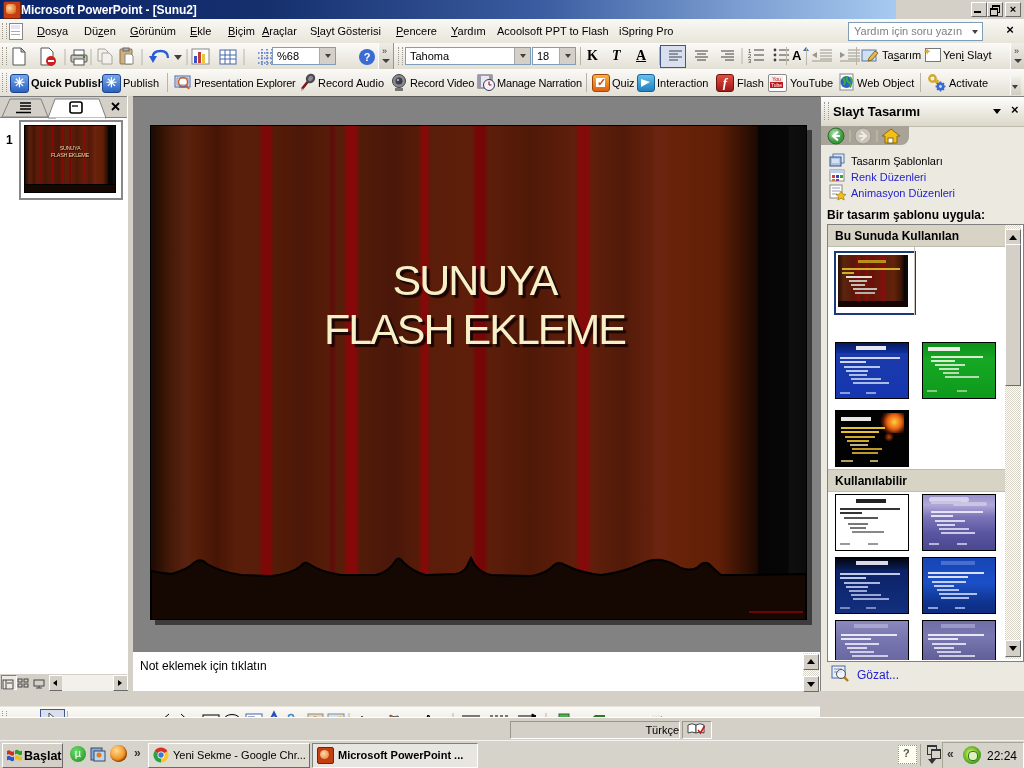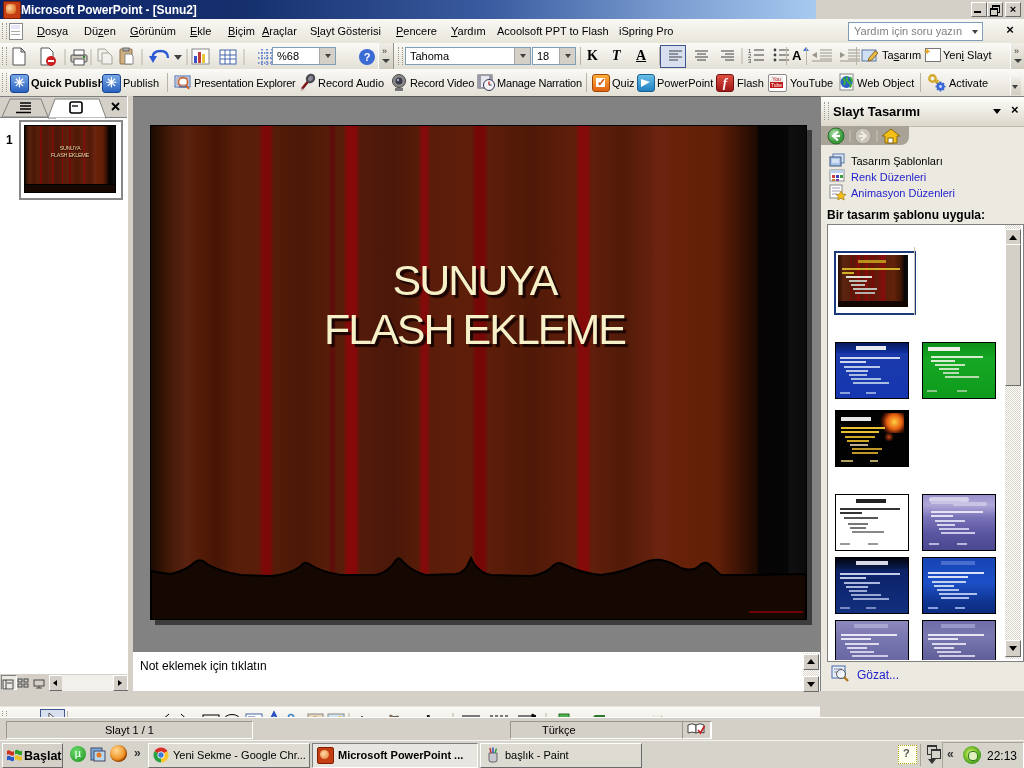--- a/index.html
+++ b/index.html
@@ -9,21 +9,21 @@
 .sunken{border-top:1px solid #808080;border-left:1px solid #808080;border-right:1px solid #fff;border-bottom:1px solid #fff;}
 .tbrow{background:linear-gradient(#fbfaf7,#e3e0d5);}
 .grip{width:3px;border-left:1px dotted #9a968a;border-right:1px dotted #9a968a;}
 .vsep{width:1px;background:#b8b4a8;}
 .combo{background:#fff;border:1px solid #7f9db9;font-size:11px;}
 .carr{position:absolute;width:0;height:0;border-left:3px solid transparent;border-right:3px solid transparent;border-top:4px solid #404040;}
 u{text-decoration:underline;}
 </style></head>
 <body>
 
-<div class="ab" style="left:0;top:0;width:816px;height:19px;background:linear-gradient(90deg,#0a246a 0%,#16306e 30%,#3a5ca0 60%,#7a9cd0 82%,#a6caf0 100%);">
+<div class="ab" style="left:0;top:0;width:896px;height:19px;background:linear-gradient(90deg,#0a246a 0%,#16306e 30%,#3a5ca0 60%,#7a9cd0 82%,#a6caf0 100%);">
   <div class="ab" style="left:3px;top:1px;width:16px;height:16px;background:#c53d12;border-radius:2px;border:1px solid #7d1f02;">
      <div class="ab" style="left:2px;top:2px;width:10px;height:10px;border-radius:3px;background:radial-gradient(circle at 35% 40%,#ffd9a8,#e07a30 70%,#b84a10);"></div>
   </div>
   <div class="ab" style="left:21px;top:3px;font-size:12px;font-weight:bold;color:#fff;letter-spacing:-0.1px;">Microsoft PowerPoint - [Sunu2]</div>
   <div class="ab raised" style="left:971px;top:2px;width:14px;height:13px;background:#d4d0c8;">
       <div class="ab" style="left:2px;top:8px;width:7px;height:2px;background:#000;"></div>
     </div>
   <div class="ab raised" style="left:987px;top:2px;width:14px;height:13px;background:#d4d0c8;">
       <div class="ab" style="left:4px;top:2px;width:6px;height:5px;border:1px solid #000;border-top-width:2px;"></div>
       <div class="ab" style="left:2px;top:5px;width:6px;height:5px;border:1px solid #000;border-top-width:2px;background:#d4d0c8;"></div>
@@ -254,21 +254,21 @@
   <div class="tx" style="left:497px;top:8px;letter-spacing:-0.2px;">Manage Narration</div>
   <div class="ab vsep" style="left:586px;top:4px;height:19px;"></div>
   <div class="ab" style="left:592px;top:5px;width:16px;height:16px;border-radius:3px;background:linear-gradient(#ffb03a,#e06010);border:1px solid #a04808;">
       <div class="ab" style="left:3px;top:3px;width:9px;height:9px;background:#fff;"></div>
       <div class="ab" style="left:4px;top:1px;font-size:11px;font-weight:bold;color:#d05510;">✓</div>
     </div>
   <div class="tx" style="left:612px;top:8px;">Quiz</div>
   <div class="ab" style="left:637px;top:5px;width:16px;height:16px;border-radius:3px;background:linear-gradient(#6ac0e8,#2080c0);border:1px solid #1a6090;">
       <div class="ab" style="left:3px;top:4px;width:0;height:0;border-left:9px solid #fff;border-top:3px solid transparent;border-bottom:5px solid transparent;"></div>
     </div>
-  <div class="tx" style="left:657px;top:8px;">PowerPoint</div>
+  <div class="tx" style="left:657px;top:8px;">Interaction</div>
   <div class="ab" style="left:716px;top:5px;width:16px;height:16px;border-radius:3px;background:linear-gradient(#e05040,#a01818);border:1px solid #701010;color:#fff;font-size:13px;font-weight:bold;font-style:italic;text-align:center;line-height:15px;font-family:'Liberation Serif',serif;">f</div>
   <div class="tx" style="left:737px;top:8px;">Flash</div>
   <div class="ab" style="left:768px;top:5px;width:17px;height:16px;border-radius:2px;background:#fff;border:1px solid #888;">
       <div class="ab" style="left:1px;top:1px;width:13px;height:6px;background:#eee;font-size:5px;color:#b00;line-height:6px;text-align:center;">You</div>
       <div class="ab" style="left:1px;top:7px;width:13px;height:6px;background:#c01818;font-size:5px;color:#fff;line-height:6px;text-align:center;">Tube</div>
     </div>
   <div class="tx" style="left:790px;top:8px;text-align:center;">YouTube</div>
   <svg class="ab" style="left:838px;top:4px;" width="18" height="19" viewBox="0 0 18 19">
       <rect x="2" y="1" width="13" height="16" fill="#fff" stroke="#888"></rect>
       <circle cx="8.5" cy="9" r="6" fill="#2a62c8"></circle>
@@ -417,20 +417,23 @@
         <line x1="3" y1="4" x2="11" y2="4" stroke="#99b"></line>
         <line x1="3" y1="7" x2="11" y2="7" stroke="#99b"></line>
         <line x1="3" y1="10" x2="8" y2="10" stroke="#99b"></line>
         <path d="M12,7 l1.6,3.2 3.4,0.3 -2.6,2.3 0.8,3.2 -3.2,-1.8 -3.2,1.8 0.8,-3.2 -2.6,-2.3 3.4,-0.3 z" fill="#f4c018" stroke="#a07808" stroke-width="0.7"></path>
       </svg>
     <div class="tx" style="left:30px;top:90px;color:#2222cc;">Animasyon Düzenleri</div>
     <div class="ab" style="left:6px;top:111px;font-size:12px;font-weight:bold;">Bir tasarım şablonu uygula:</div>
 
     <div class="ab" style="left:6px;top:127px;width:195px;height:436px;background:#fff;border:1px solid #808080;">
 
+      <div class="ab" style="left:0;top:0;width:193px;height:21px;background:#d7d3c5;border-bottom:1px solid #c0bcae;">
+          <div class="ab" style="left:7px;top:4px;font-size:12px;font-weight:bold;">Bu Sunuda Kullanılan</div>
+        </div>
       <div class="ab" style="left:6px;top:26px;width:78px;height:60px;border:2px solid #1a3a7c;background:#fff;">
         <div class="ab" style="left:2px;top:2px;width:70px;height:52px;background:linear-gradient(90deg,#2a0e02 0%,#5d2410 8%,#55200a 17%,#7e0808 19%,#4f1d08 21%,#8c0909 31%,#4e1c09 33%,#8a0a0a 42%,#561e09 44%,#7c0808 50%,#5a1f0a 53%,#8b0b0b 66%,#5c200b 69%,#632309 80%,#3e1505 90%,#0a0606 95%,#0c0b0b 100%);">
           <div class="ab" style="left:20px;top:5px;width:28px;height:3px;background:#b89018;"></div>
           <div class="ab" style="left:4px;top:13px;width:58px;height:2px;background:#d0b028;"></div>
           <div class="ab" style="left:4px;top:17px;width:12px;height:2px;background:#d0b028;"></div>
           <div class="ab" style="left:8px;top:21px;width:26px;height:2px;background:#e0e0d8;"></div>
           <div class="ab" style="left:11px;top:25px;width:18px;height:2px;background:#c0c0b8;"></div>
           <div class="ab" style="left:13px;top:29px;width:14px;height:2px;background:#c0c0b8;"></div>
           <div class="ab" style="left:15px;top:33px;width:24px;height:2px;background:#c0c0b8;"></div>
           <div class="ab" style="left:17px;top:37px;width:20px;height:2px;background:#b0b0a8;"></div>
@@ -473,20 +476,23 @@
           <div class="ab" style="left:5px;top:20px;width:38px;height:2px;background:#e8c030;"></div>
         <div class="ab" style="left:9px;top:25px;width:30px;height:2px;background:#d0a828;"></div>
           <div class="ab" style="left:11px;top:29px;width:22px;height:2px;background:#d0a828;"></div>
         <div class="ab" style="left:14px;top:33px;width:18px;height:2px;background:#c0b090;"></div>
           <div class="ab" style="left:16px;top:37px;width:30px;height:2px;background:#c09828;"></div>
         <div class="ab" style="left:16px;top:41px;width:26px;height:2px;background:#c09828;"></div>
         <div class="ab" style="left:5px;top:49px;width:12px;height:2px;background:#b0a060;"></div>
           <div class="ab" style="left:34px;top:49px;width:8px;height:2px;background:#b0a060;"></div>
       </div>
 
+      <div class="ab" style="left:0;top:244px;width:193px;height:21px;background:#d7d3c5;border-top:1px solid #c0bcae;border-bottom:1px solid #c0bcae;">
+          <div class="ab" style="left:7px;top:4px;font-size:12px;font-weight:bold;">Kullanılabilir</div>
+        </div>
 
       <div class="ab" style="left:7px;top:269px;width:72px;height:55px;border:1px solid #000;background:#fff;">
         <div class="ab" style="left:20px;top:4px;width:30px;height:4px;background:#222;"></div>
         <div class="ab" style="left:4px;top:13px;width:60px;height:2px;background:#333;"></div>
           <div class="ab" style="left:4px;top:17px;width:22px;height:2px;background:#333;"></div>
         <div class="ab" style="left:8px;top:22px;width:34px;height:2px;background:#555;"></div>
         <div class="ab" style="left:12px;top:28px;width:20px;height:2px;background:#777;"></div>
           <div class="ab" style="left:14px;top:32px;width:16px;height:2px;background:#777;"></div>
         <div class="ab" style="left:16px;top:36px;width:32px;height:2px;background:#888;"></div>
         <div class="ab" style="left:4px;top:48px;width:10px;height:2px;background:#999;"></div>
@@ -654,22 +660,21 @@
         <rect x="589" y="8" width="10" height="10" fill="#50b050" stroke="#2a6a2a"></rect>
         <path d="M595,5 l3,3 v10" fill="none" stroke="#2a6a2a"></path>
       </g>
   </svg>
   <div class="ab" style="left:650px;top:8px;width:10px;height:17px;background:linear-gradient(#efede6,#d0ccc0);border-left:1px solid #fff;box-shadow:1px 1px 0 #999;">
       <div class="carr" style="left:2px;top:7px;"></div>
     </div>
 </div>
 
 <div id="status" class="ab" style="left:0;top:717px;width:1024px;height:23px;background:#d4d0c8;border-top:1px solid #fff;">
-  <div class="ab" style="left:6px;top:3px;width:245px;height:16px;border:1px solid #9a968a;border-bottom-color:#fff;border-right-color:#fff;text-align:center;font-size:11px;line-height:16px;">Slayt 1 / 1</div>
-  <div class="ab" style="left:510px;top:3px;width:168px;height:16px;border:1px solid #9a968a;border-bottom-color:#fff;border-right-color:#fff;text-align:left;font-size:11px;line-height:16px;padding-left:31px;">Türkçe</div>
+  <div class="ab" style="left:510px;top:3px;width:168px;height:16px;border:1px solid #9a968a;border-bottom-color:#fff;border-right-color:#fff;text-align:right;font-size:11px;line-height:16px;">Türkçe</div>
   <div class="ab" style="left:682px;top:3px;width:28px;height:16px;border:1px solid #9a968a;border-bottom-color:#fff;border-right-color:#fff;">
     <svg width="22" height="14" viewBox="0 0 22 14" style="margin-left:3px;">
         <path d="M2,3 q4,-2.5 8,0 v8 q-4,-2 -8,0 z" fill="#fff" stroke="#444"></path>
         <path d="M10,3 q4,-2.5 8,0 v8 q-4,-2 -8,0 z" fill="#fff" stroke="#444"></path>
         <path d="M12,8 l2.5,3 4,-7" stroke="#c02020" stroke-width="1.6" fill="none"></path>
       </svg>
   </div>
 </div>
 
 <div id="taskbar" class="ab" style="left:0;top:740px;width:1024px;height:28px;background:#d6d3cb;border-top:1px solid #f4f3ef;">
@@ -700,36 +705,27 @@
     <svg class="ab" style="left:4px;top:3px;" width="16" height="16" viewBox="0 0 16 16">
         <circle cx="8" cy="8" r="7.5" fill="#e8e8e8"></circle>
         <path d="M8,8 L1.5,4.25 A7.5,7.5 0 0 1 14.5,4.25 Z" fill="#d83025"></path>
         <path d="M8,8 L14.5,4.25 A7.5,7.5 0 0 1 8,15.5 Z" fill="#fcc62d"></path>
         <path d="M8,8 L8,15.5 A7.5,7.5 0 0 1 1.5,4.25 Z" fill="#2aa043"></path>
         <circle cx="8" cy="8" r="3.5" fill="#fff"></circle>
         <circle cx="8" cy="8" r="2.7" fill="#3a78d8"></circle>
       </svg>
     <div class="ab" style="left:24px;top:5px;font-size:11px;">Yeni Sekme - Google Chr...</div>
   </div>
-  <div class="ab raised" style="left:480px;top:2px;width:160px;height:23px;background:#dedbd3;">
-    <svg class="ab" style="left:4px;top:3px;" width="16" height="16" viewBox="0 0 16 16">
-        <path d="M4,6 h8 v7 a2,2 0 0 1 -2,2 h-4 a2,2 0 0 1 -2,-2 z" fill="#c8c8d0" stroke="#666"></path>
-        <line x1="6" y1="6" x2="5" y2="1" stroke="#c03030" stroke-width="1.5"></line>
-        <line x1="8" y1="6" x2="8" y2="0.5" stroke="#3050c0" stroke-width="1.5"></line>
-        <line x1="10" y1="6" x2="11.5" y2="1.5" stroke="#30a040" stroke-width="1.5"></line>
-      </svg>
-    <div class="ab" style="left:24px;top:5px;font-size:11px;">başlık - Paint</div>
-  </div>
   <div class="ab" style="left:898px;top:4px;width:17px;height:17px;background:#fffff0;border:1px dotted #b0a000;">
       <div class="ab" style="left:4px;top:1px;font-size:11px;font-weight:bold;color:#555;">?</div>
     </div>
   <div class="ab" style="left:920px;top:3px;width:1px;height:22px;background:#a8a496;"></div>
   <div class="ab" style="left:927px;top:4px;width:8px;height:7px;border:1px solid #333;border-top-width:2px;"></div>
   <div class="ab" style="left:931px;top:8px;width:8px;height:7px;border:1px solid #333;border-top-width:2px;background:#d6d3cb;"></div>
   <div class="ab" style="left:928px;top:18px;width:0;height:0;border-left:4px solid transparent;border-right:4px solid transparent;border-top:5px solid #333;"></div>
   <div class="ab" style="left:942px;top:1px;width:80px;height:25px;border:1px solid #a8a496;border-bottom-color:#fff;border-right-color:#fff;">
     <div class="ab" style="left:4px;top:4px;font-size:12px;font-weight:bold;color:#333;">«</div>
     <div class="ab" style="left:20px;top:3px;width:18px;height:18px;border-radius:9px;background:radial-gradient(circle at 45% 45%,#e8f8d8 0%,#9ad03a 35%,#3a9a1a 70%,#1a6a0a 100%);">
         <div class="ab" style="left:5px;top:5px;width:8px;height:8px;border-radius:4px;background:#e0f0c0;border:1px solid #2a7a1a;"></div>
       </div>
-    <div class="ab" style="left:44px;top:6px;font-size:12px;">22:13</div>
+    <div class="ab" style="left:44px;top:6px;font-size:12px;">22:24</div>
   </div>
 </div>
 
 </body></html>

